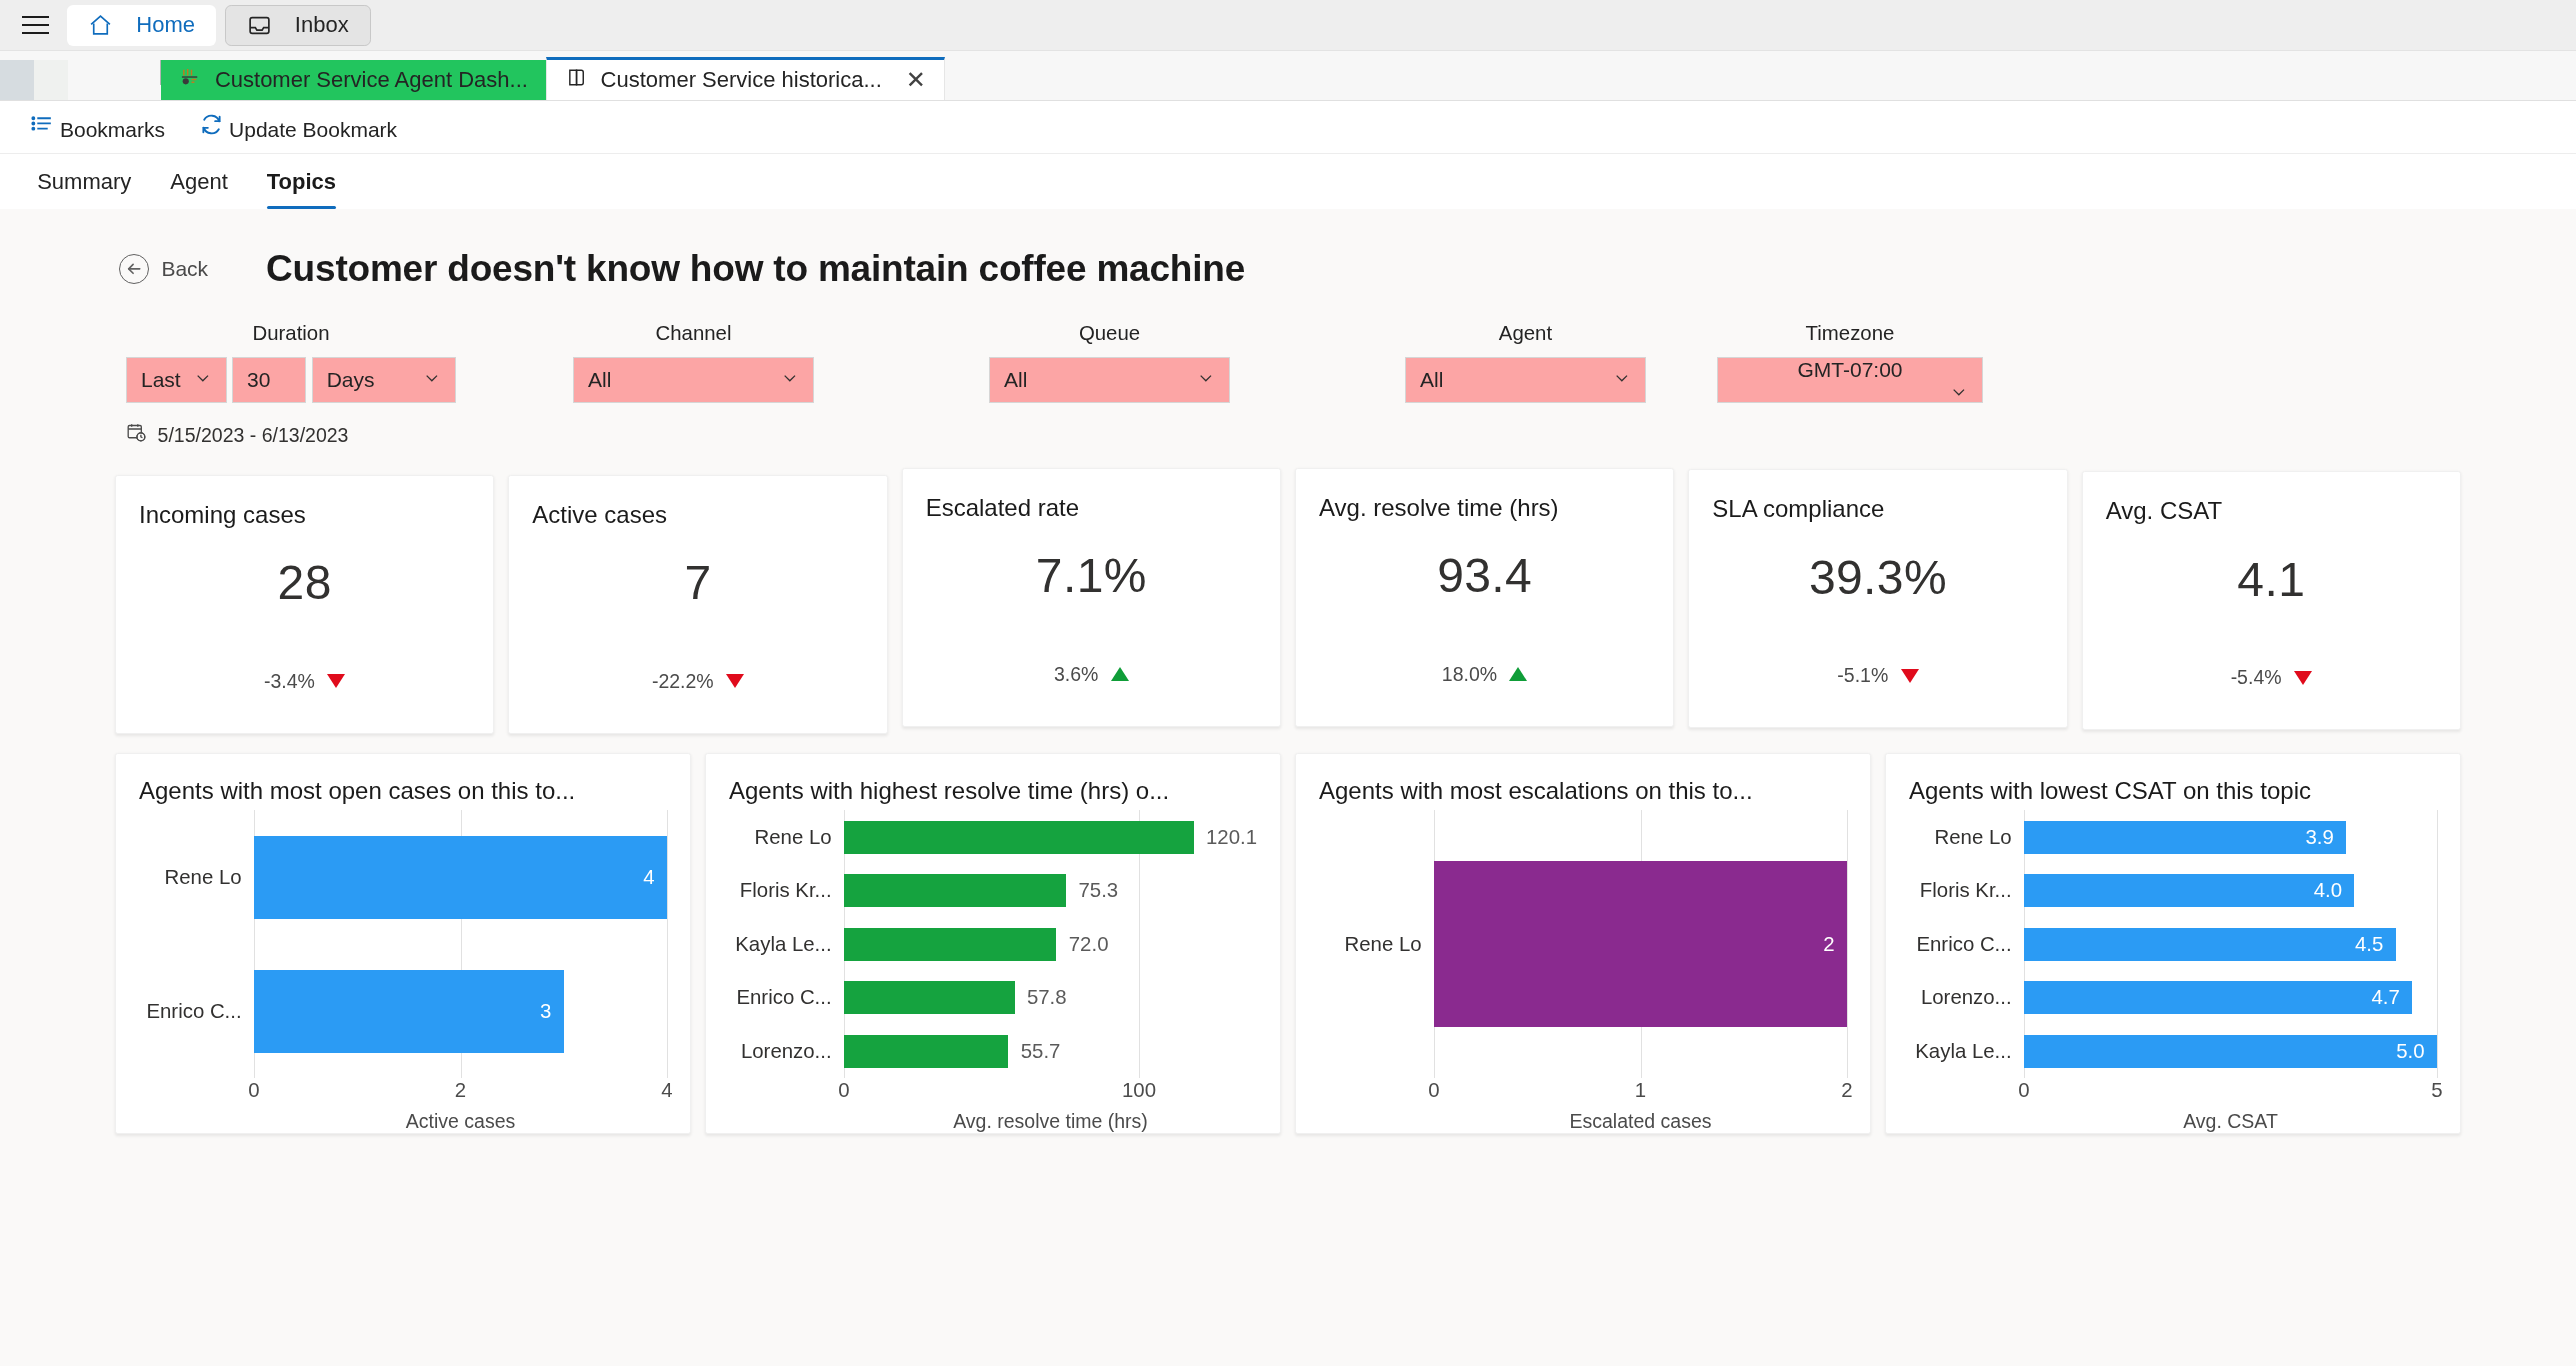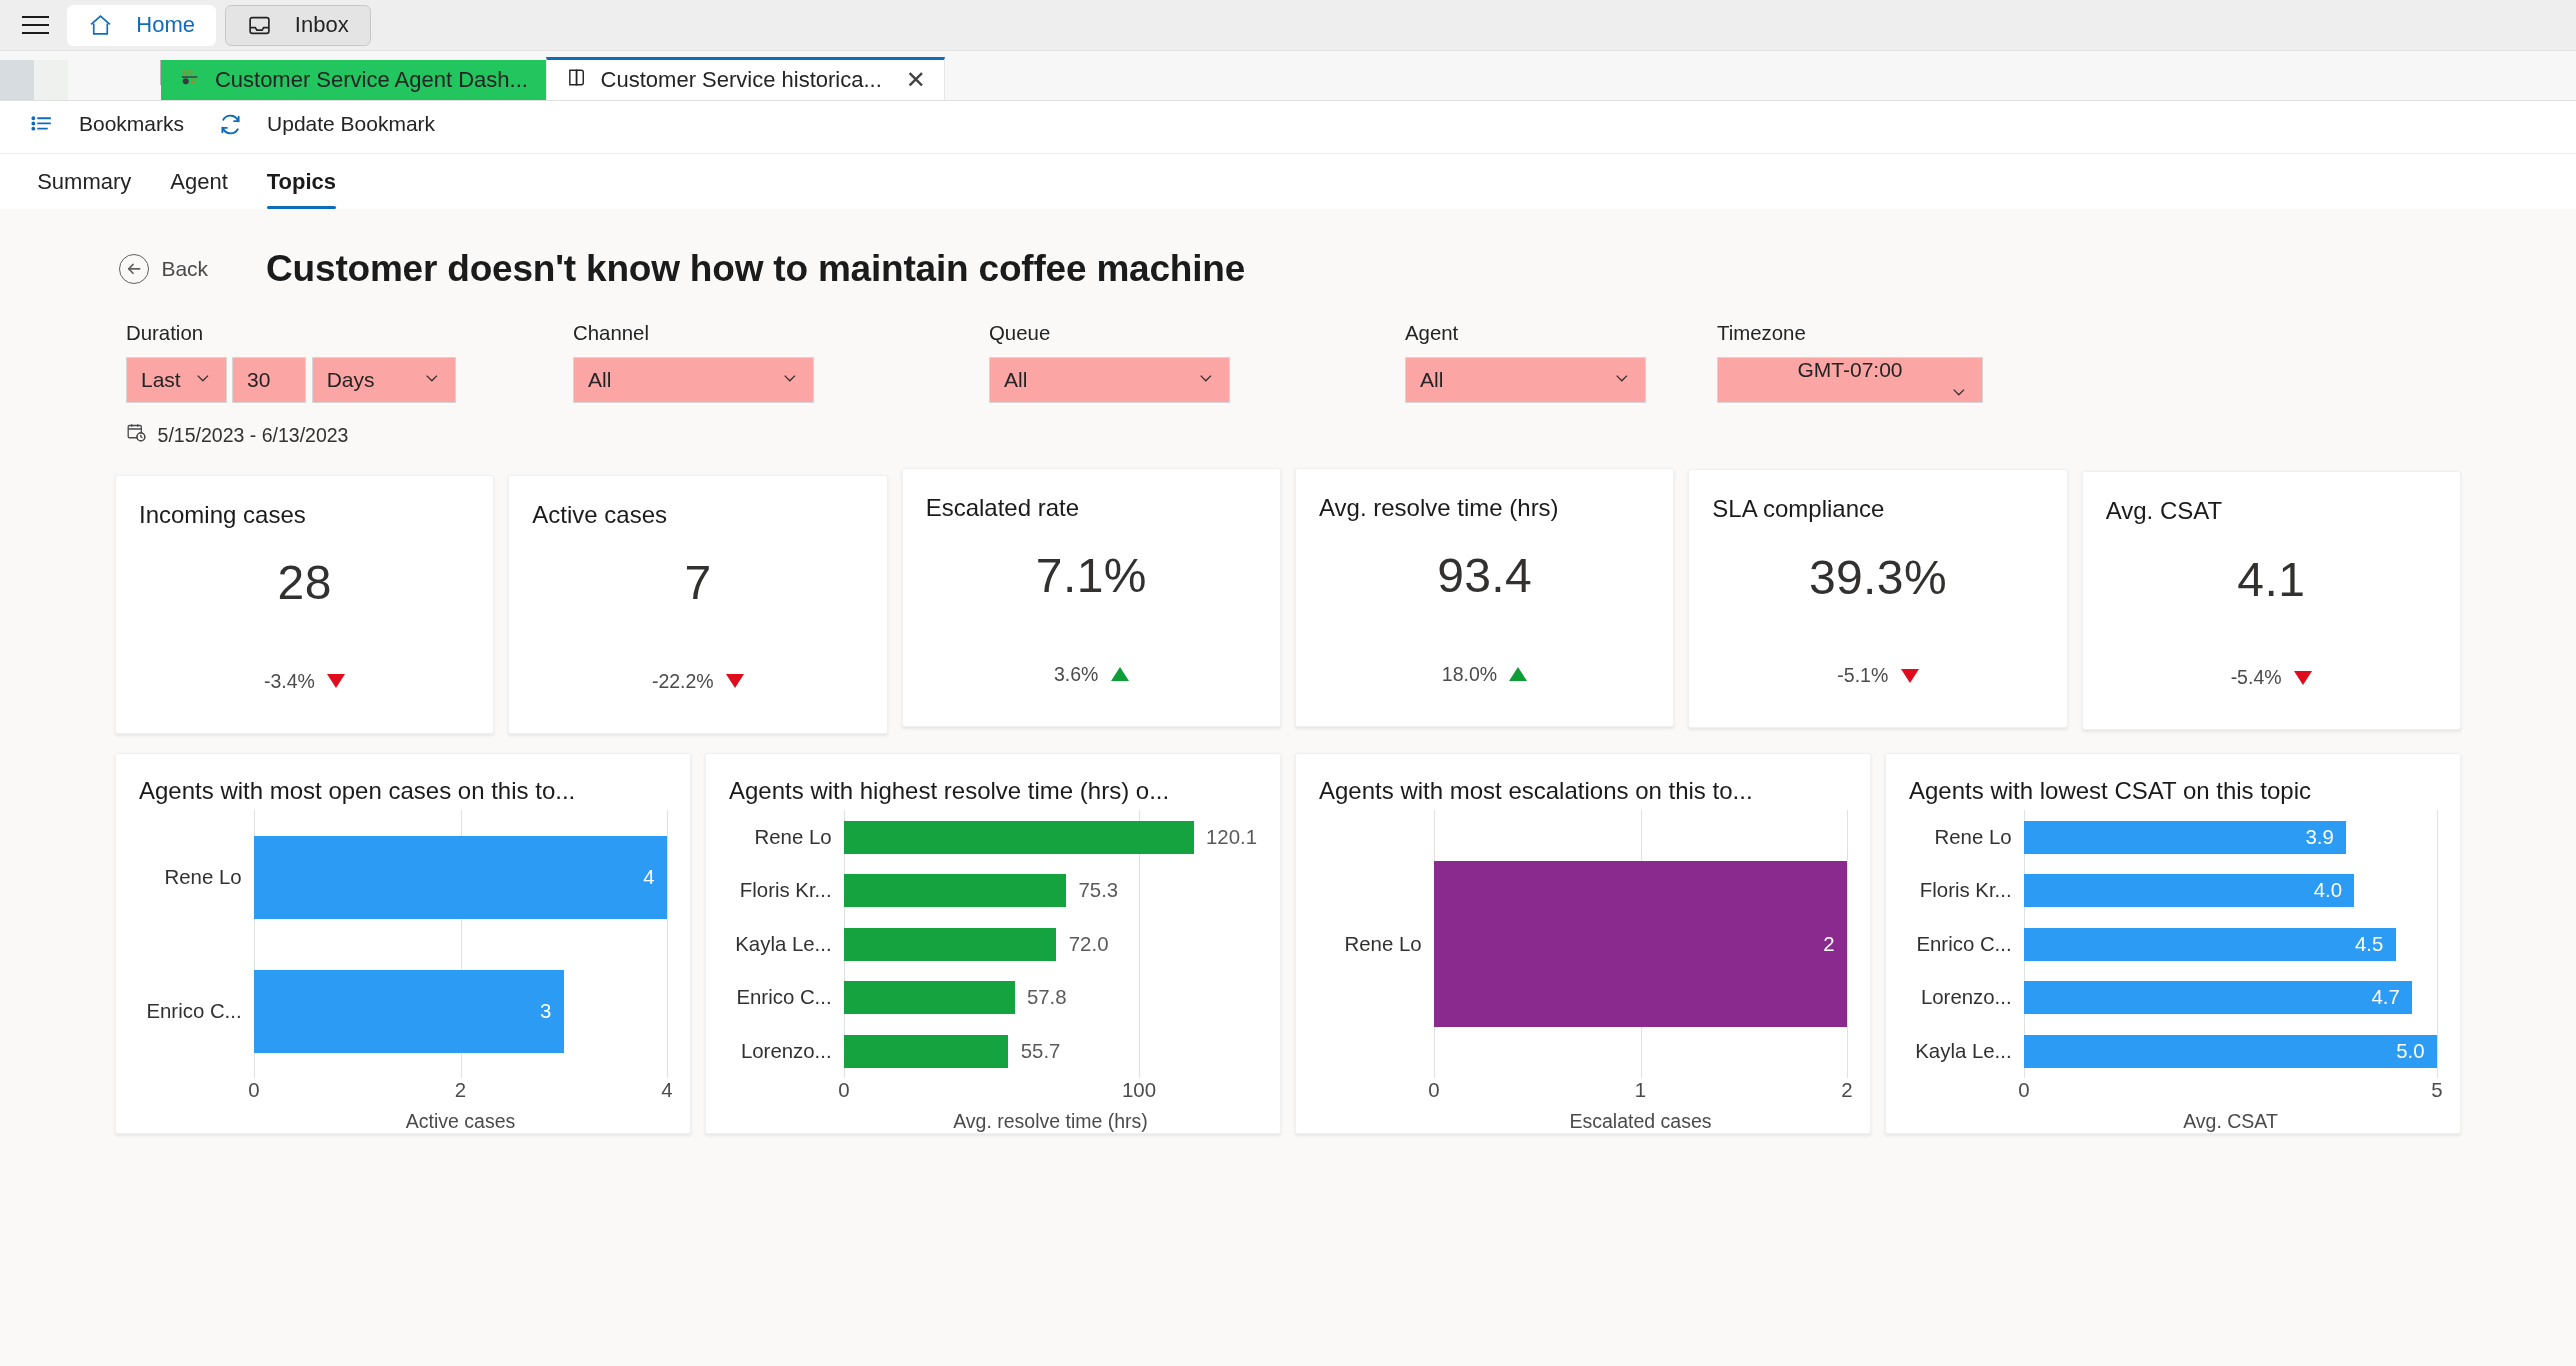--- a/index.html
+++ b/index.html
@@ -86,21 +86,21 @@
 
   
   .bookmarkbar {
     height: 53px;
     background: #ffffff;
     display: flex; align-items: center;
     padding-left: 30px; gap: 34px;
     border-bottom: 0.9px solid #ededed;
   }
   .bm-item {
-    display:flex; align-items:flex-start; gap: 24px;
+    display:flex; align-items:flex-end; gap: 5px;
     font-size: 21px; color: #242424; cursor: pointer;
     white-space: nowrap;
   }
 
   
   .navtabs {
     height: 55px;
     background: #ffffff;
     display: flex; align-items: stretch;
     padding-left: 17.7px; gap: 0;
@@ -150,21 +150,21 @@
   }
 
   
   .filters {
     display: flex;
     margin-top: 32px;
     padding-left: 126px;
     padding-right: 26.6px;
     gap: 0;
   }
-  .filter-group { display: flex; flex-direction: column; }
+  .filter-group { display: flex; flex-direction: column; text-align: center; }
   .filter-label {
     font-size: 20.4px; color: #242424; margin-bottom: 11.5px;
     white-space: nowrap;
   }
   .filter-controls { display: flex; gap: 5.3px; }
   .ctl {
     height: 46px;
     background: #fca5a5;
     border: 0.9px solid #d6d6d6;
     display: flex; align-items: center;

